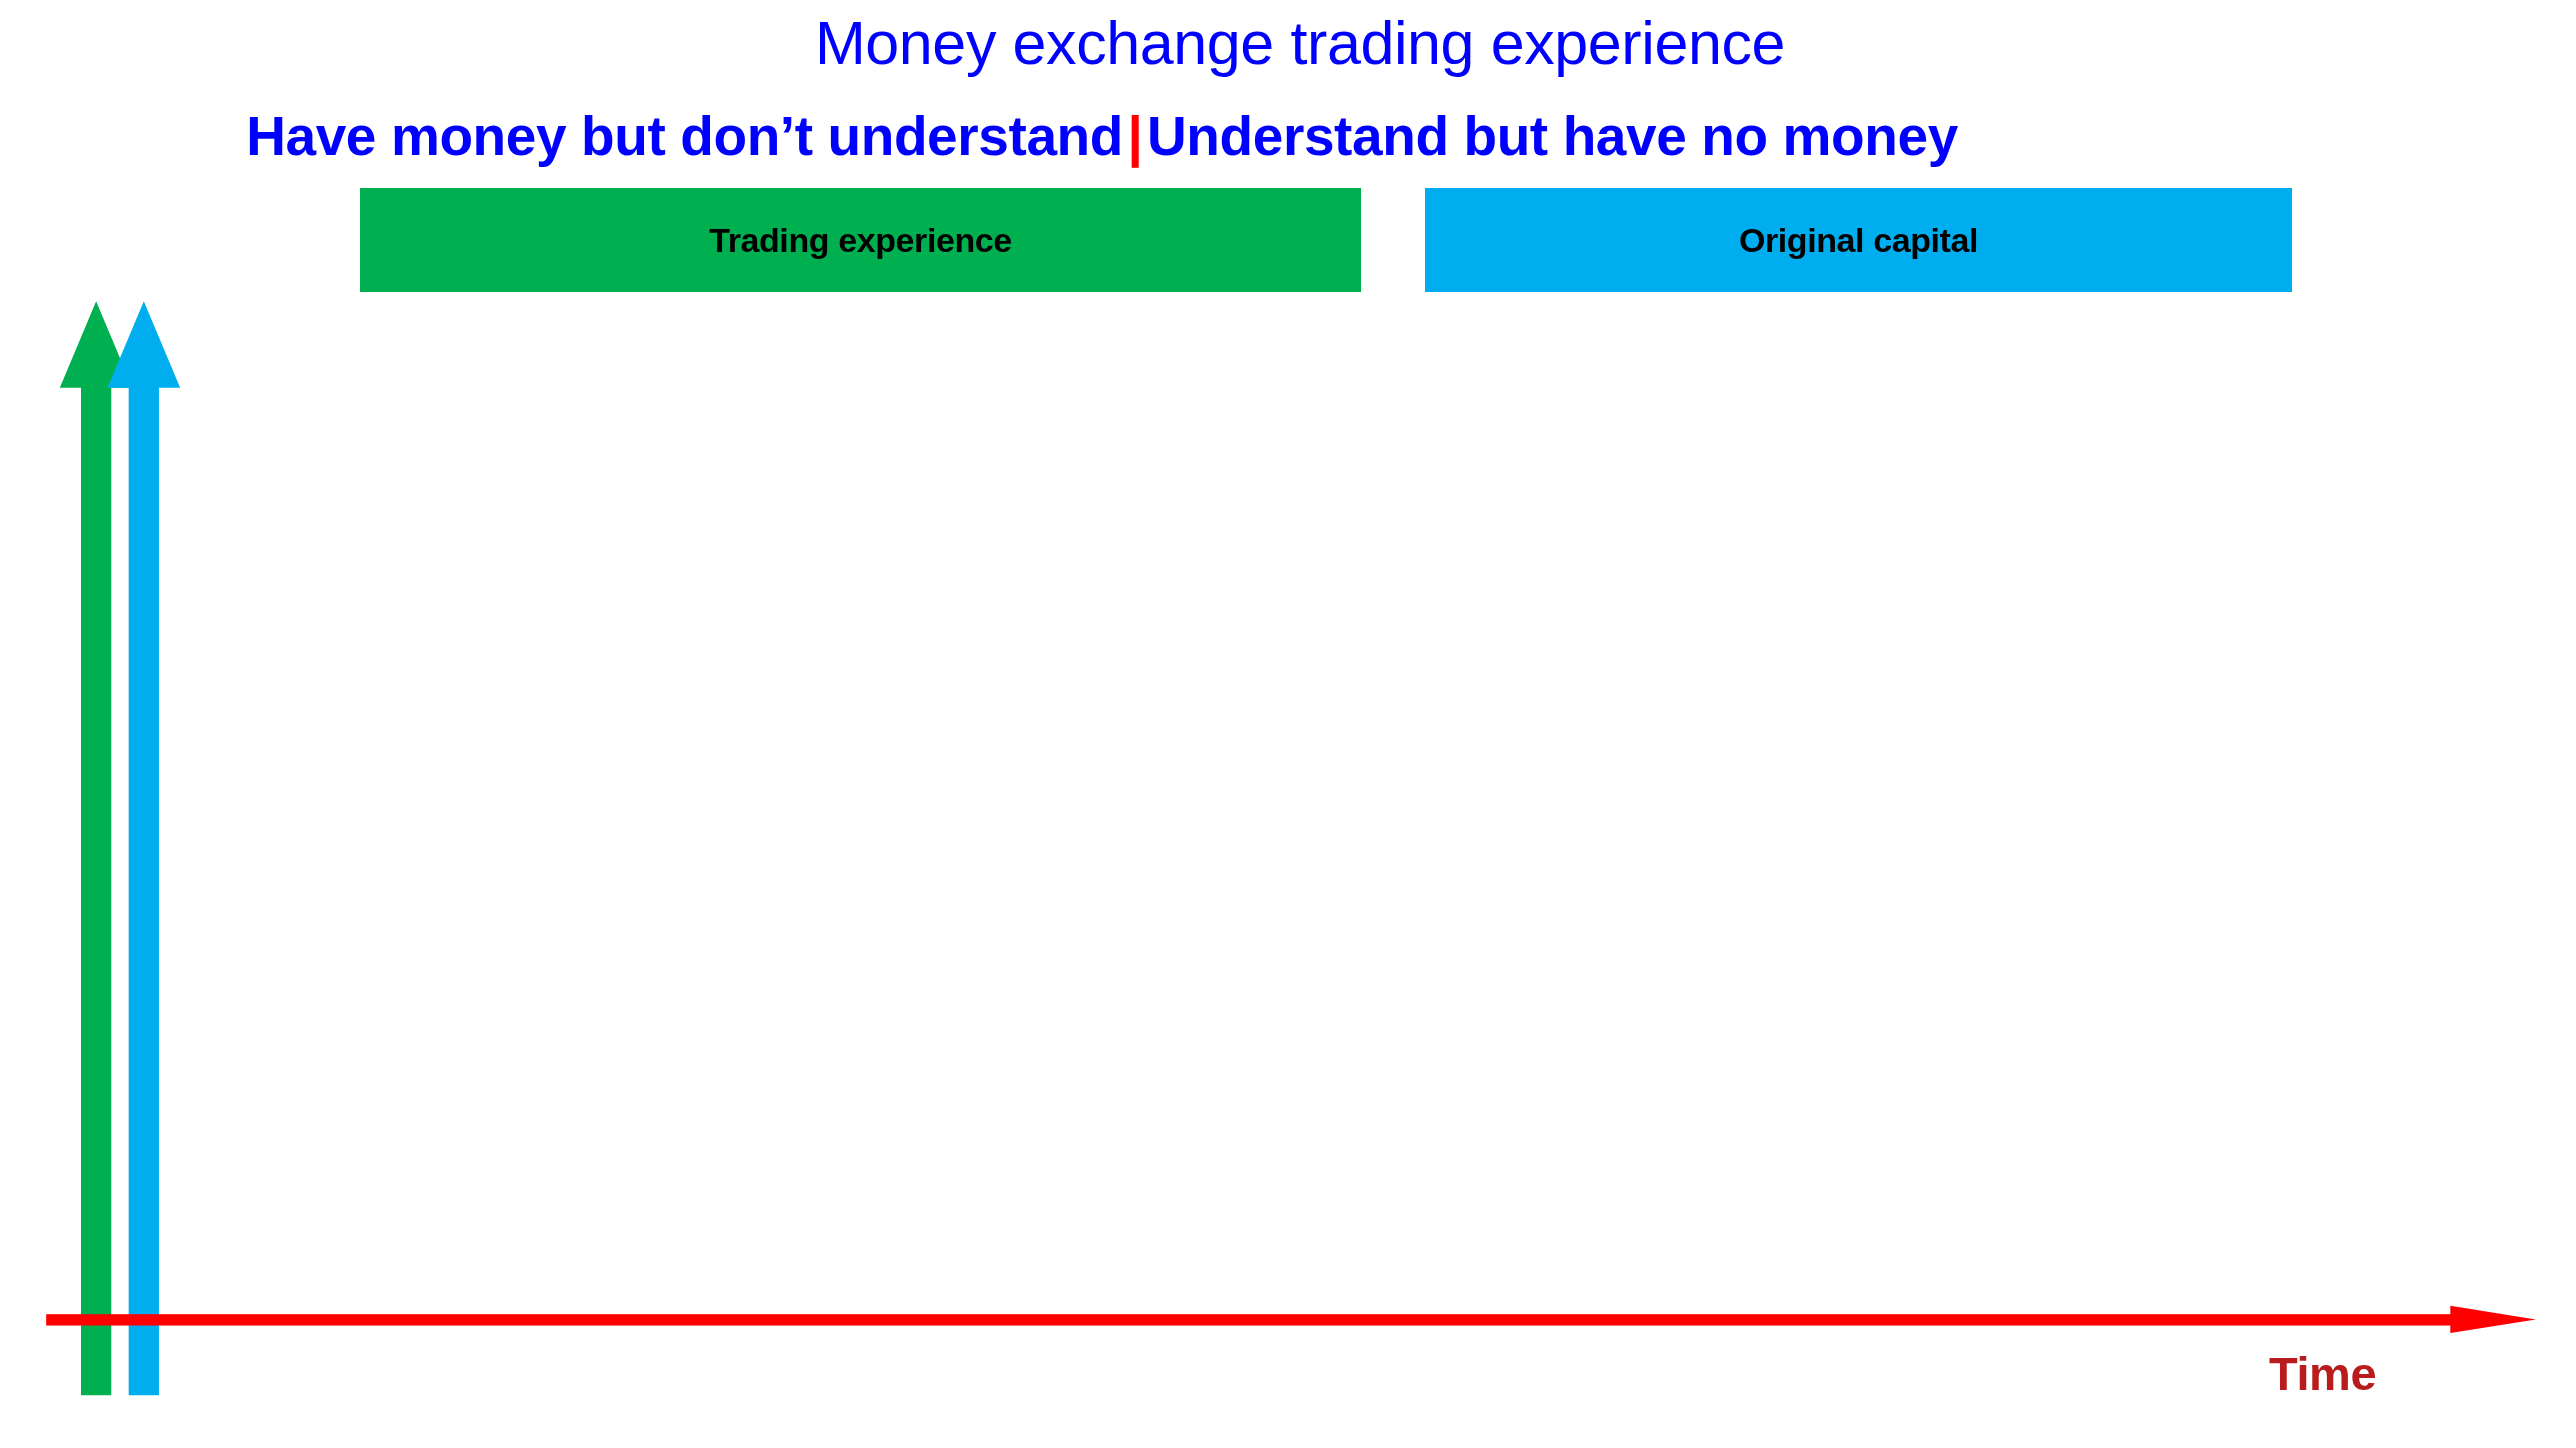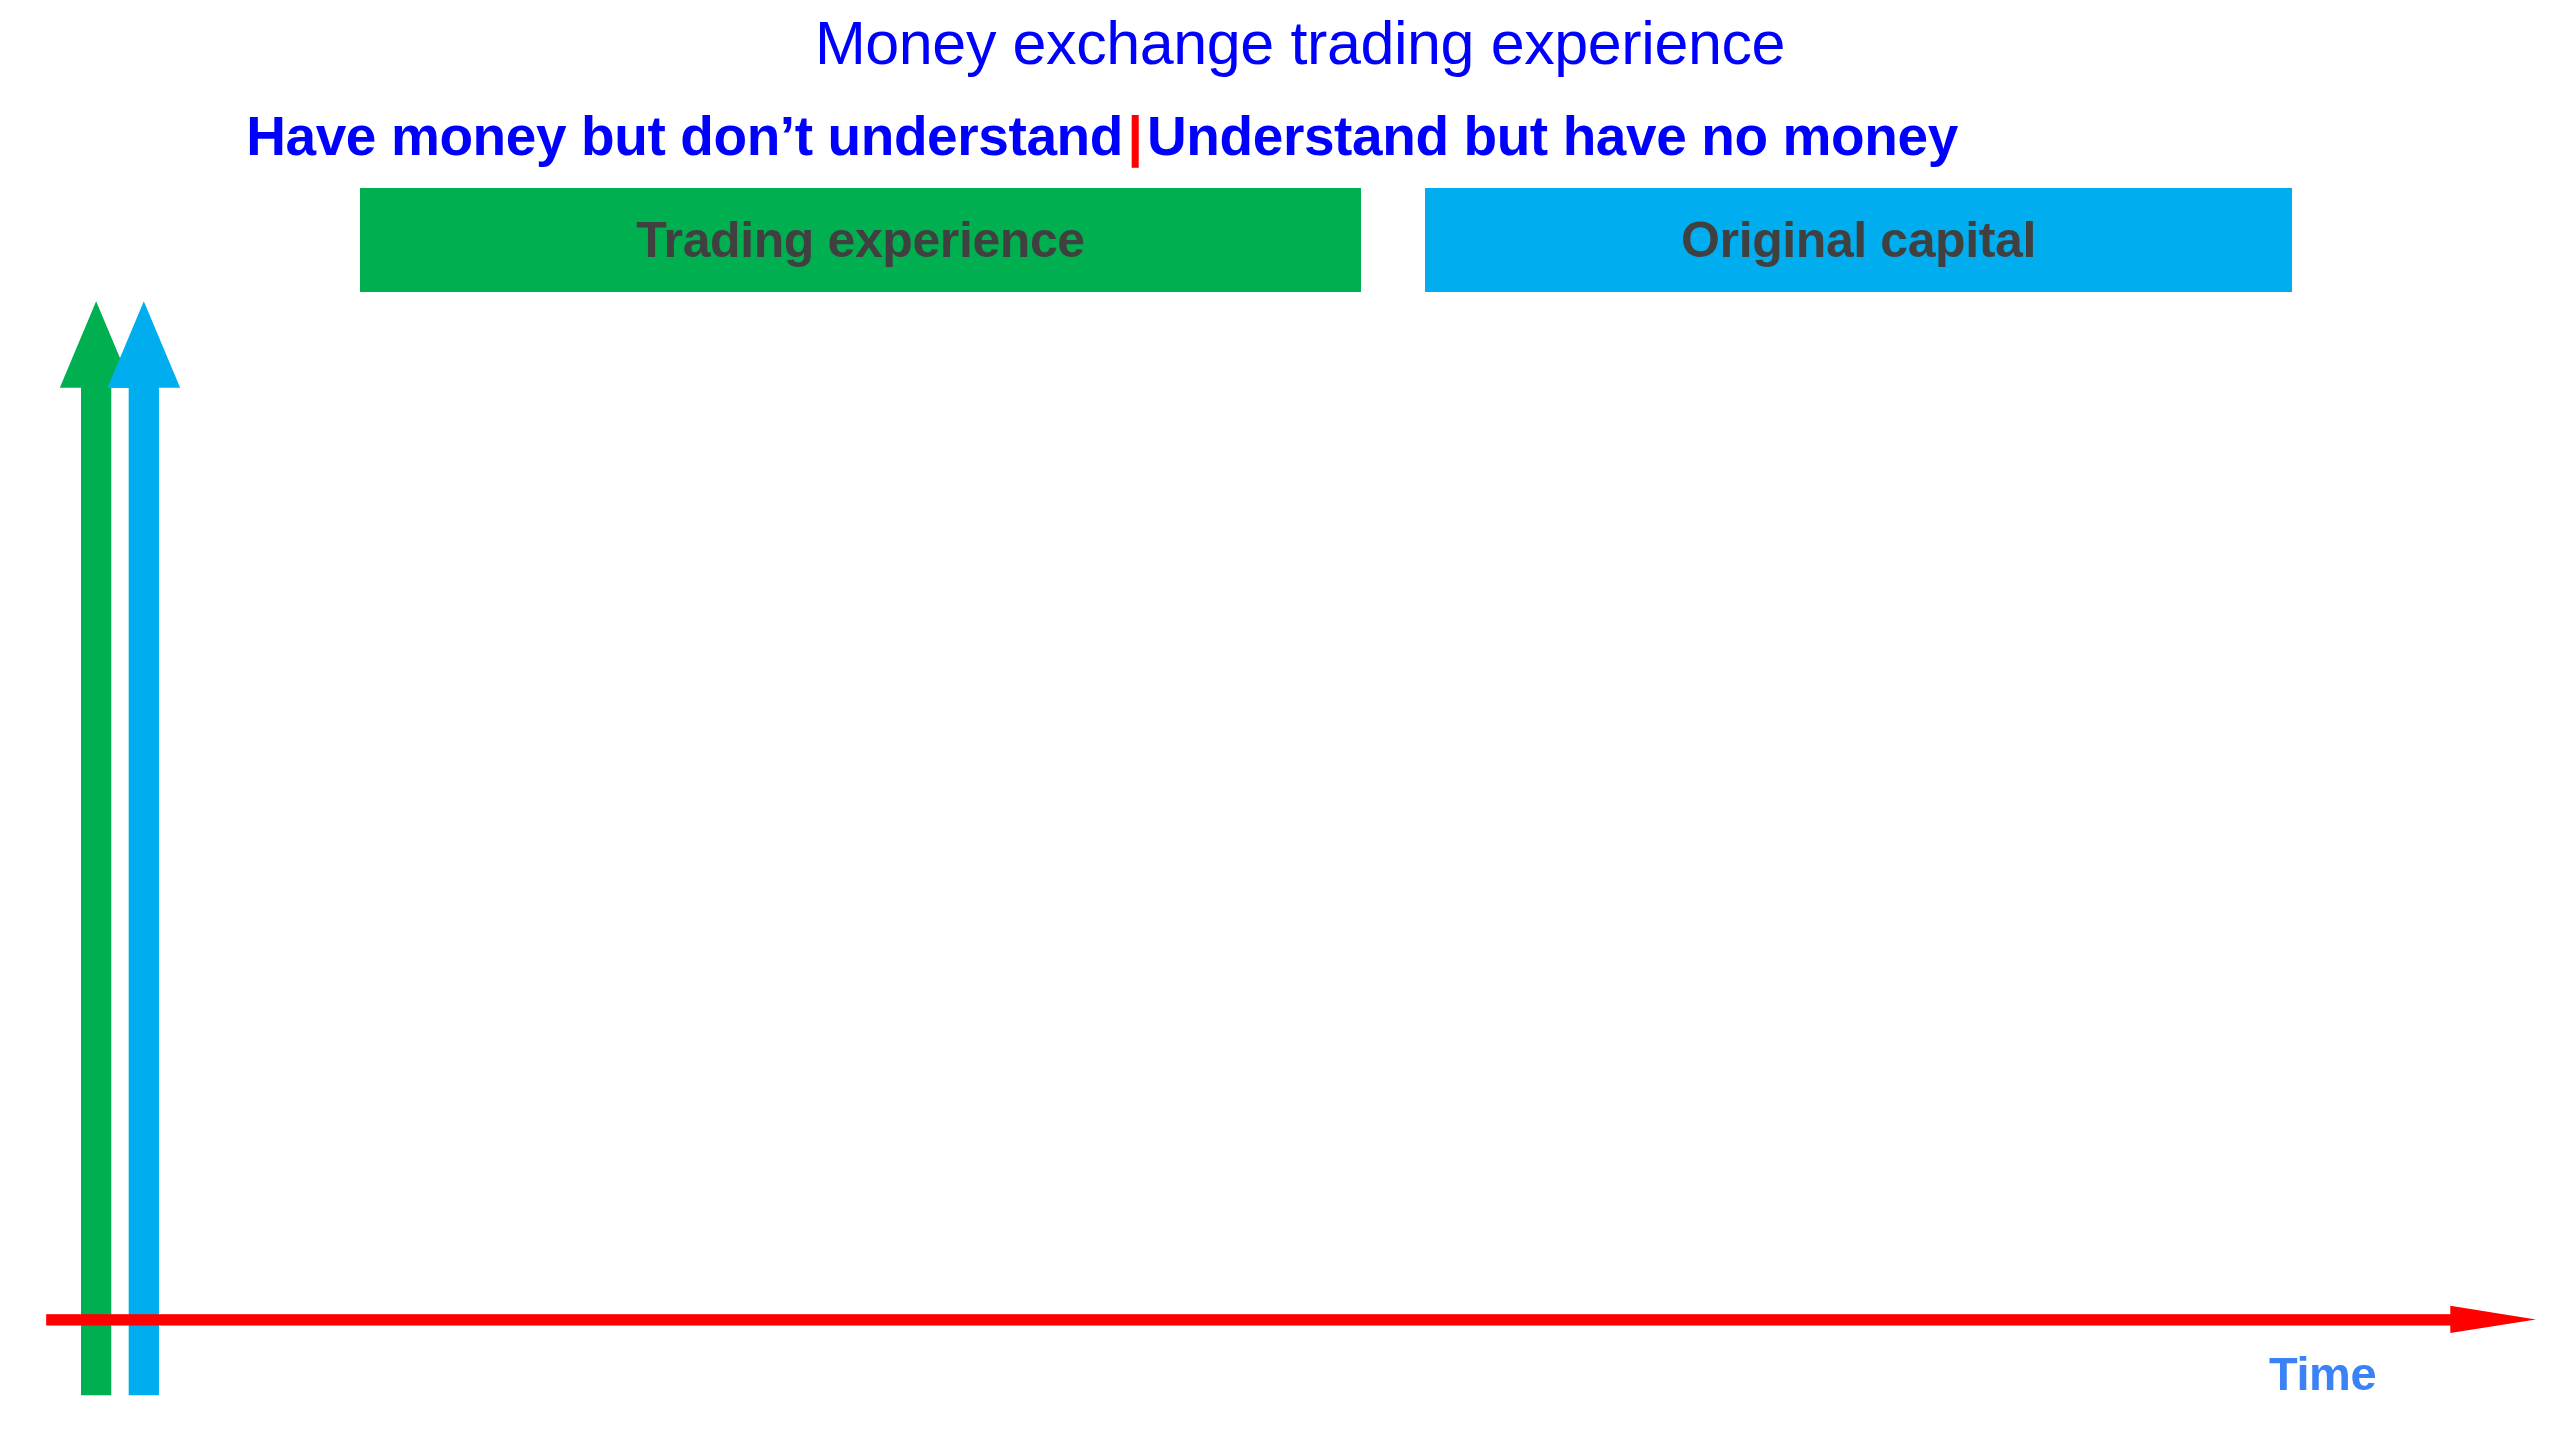--- a/index.html
+++ b/index.html
@@ -54,23 +54,23 @@
   
   .bar {
     position: absolute;
     top: 188px;
     height: 104px;
     display: flex;
     align-items: center;
     justify-content: center;
   }
   .bar-label {
-    font-size: 50px;
+    font-size: 34px;
     font-weight: bold;
-    color: #404040;
+    color: #000000;
     white-space: nowrap;
     letter-spacing: -0.4px;
     text-align: right;
   }
   #bar-trading {
     left: 360px;
     width: 1001px;
     background: #00b050;
   }
   #bar-capital {
@@ -88,21 +88,21 @@
     height: 1449px;
     pointer-events: none;
   }
 
   .time-label {
     position: absolute;
     left: 2269px;
     top: 1346px;
     font-size: 47px;
     font-weight: bold;
-    color: #3b82f6;
+    color: #b91c1c;
     white-space: nowrap;
     letter-spacing: -0.4px;
   }
 </style>
 </head>
 <body>
 
 <div id="canvas">
 
   <div class="title">Money exchange trading experience</div>

